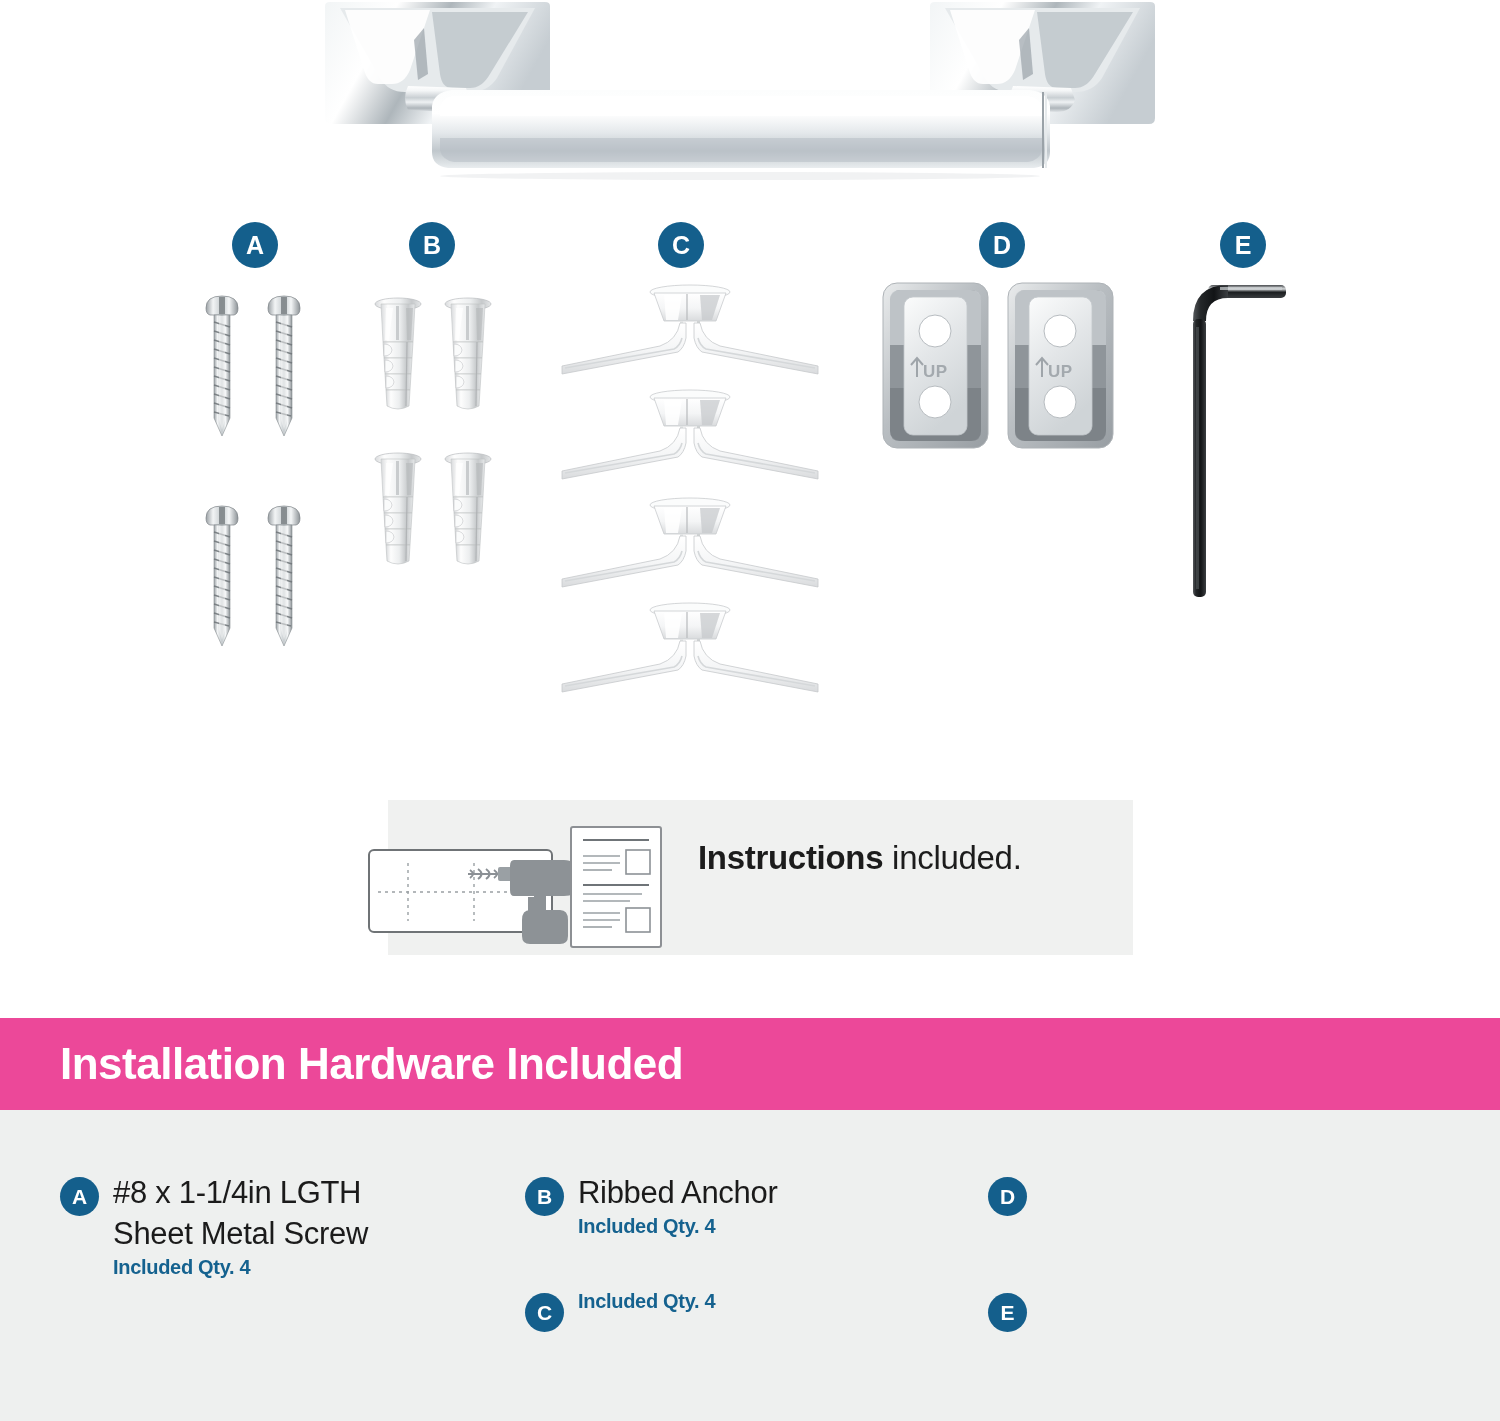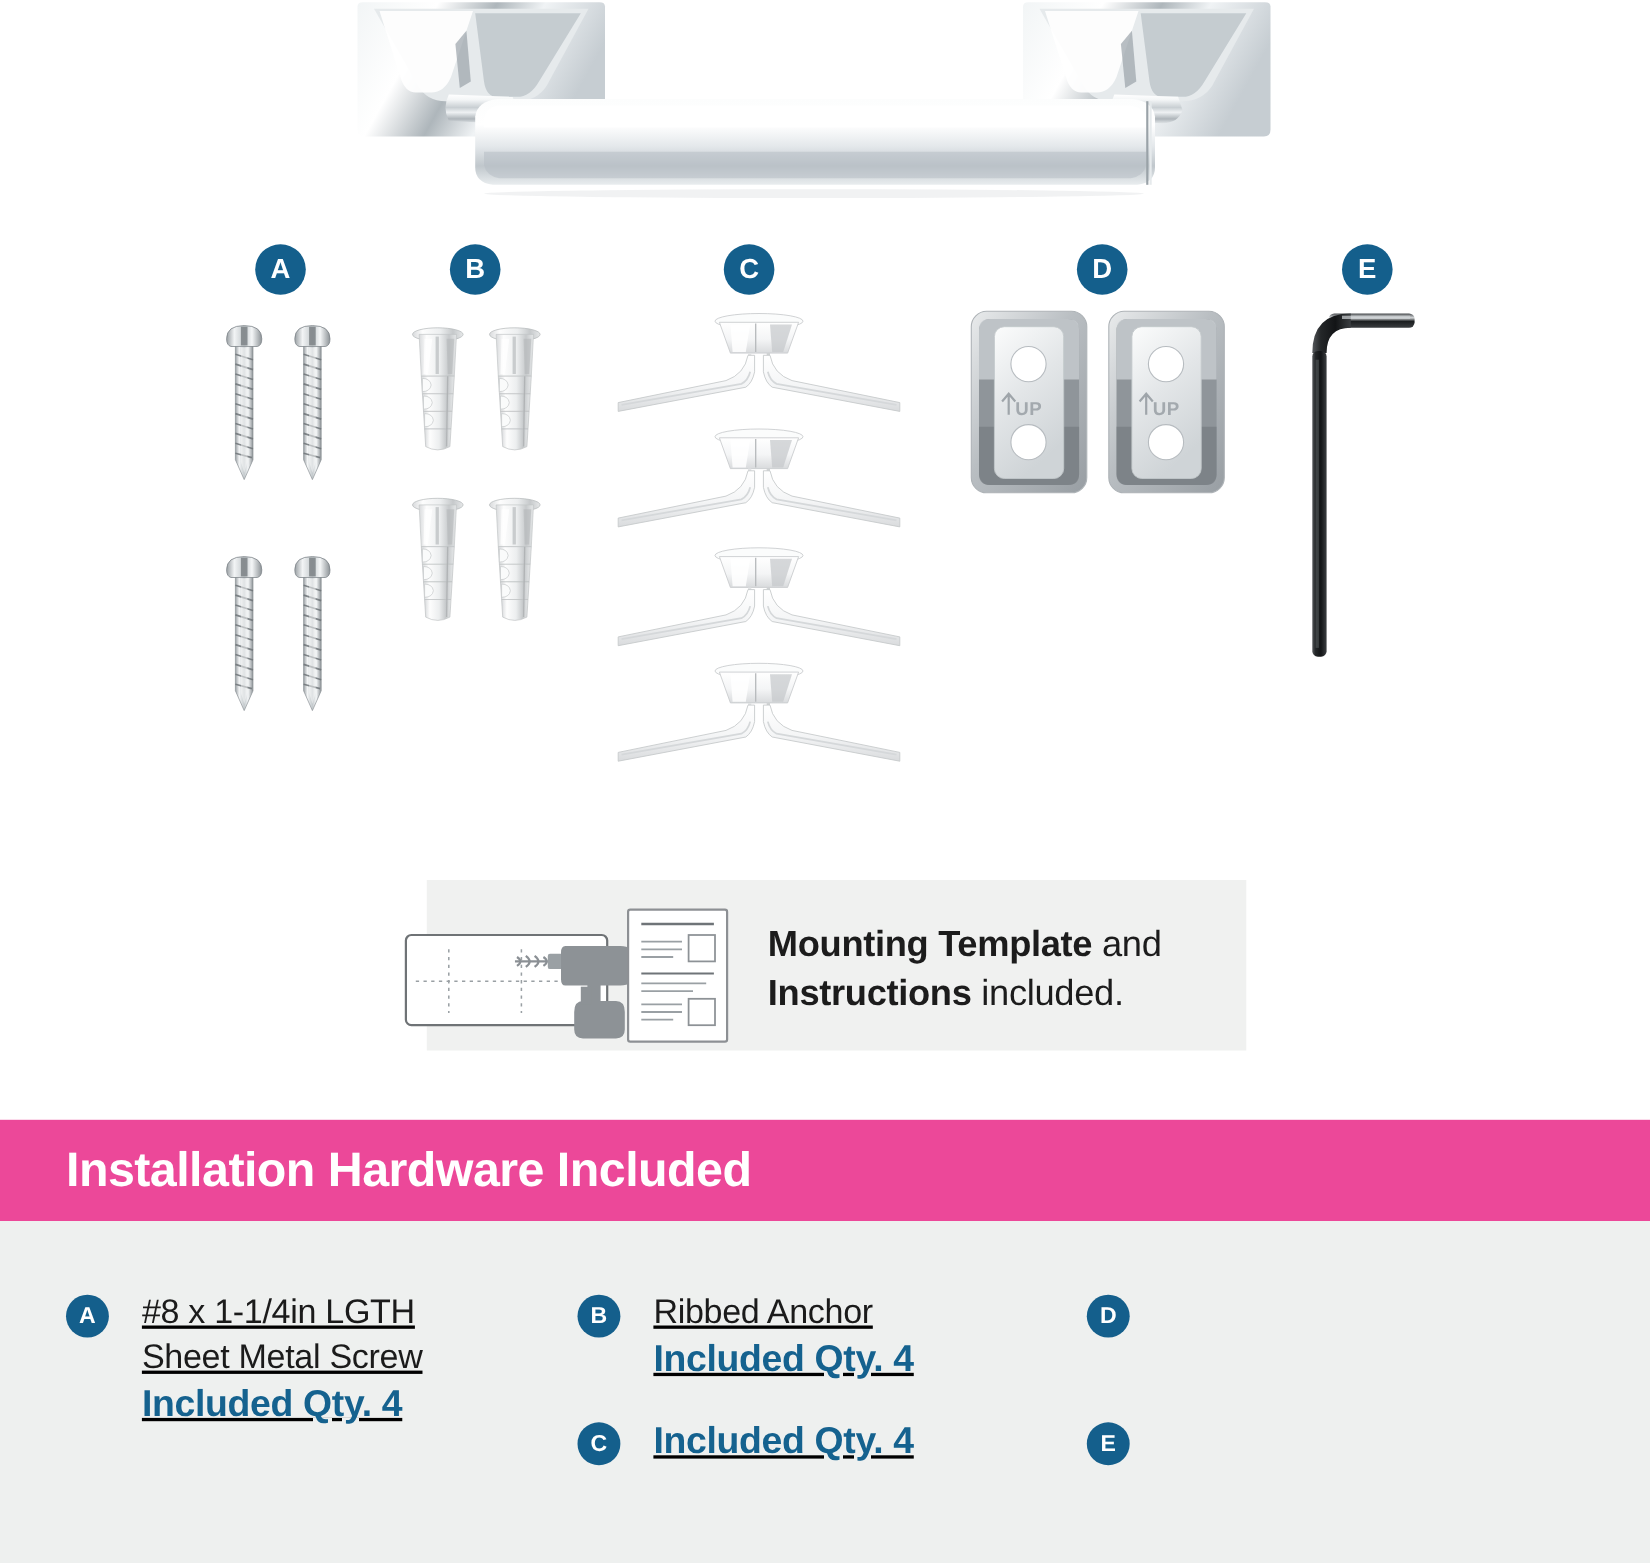--- a/index.html
+++ b/index.html
@@ -97,30 +97,30 @@
     width: 39px; height: 39px;
     border-radius: 50%;
     background: #145f8c;
     color: #fff;
     font-size: 21px;
     font-weight: bold;
     line-height: 39px;
     text-align: center;
     margin-top: 5px;
   }
-  .legend-text { margin-left: 30px; text-decoration: underline; }
+  .legend-text { margin-left: 14px; }
   .legend-name {
     font-size: 31px;
     color: #1b1b1b;
     line-height: 1.33;
     letter-spacing: -0.3px;
     white-space: pre-line;
   }
   .legend-qty {
-    font-size: 34px;
+    font-size: 20px;
     font-weight: bold;
     color: #15628f;
     line-height: 1.33;
     letter-spacing: -0.3px;
   }
 </style>
 </head>
 <body>
 
 <div class="page">
@@ -411,23 +411,20 @@
           <line x1="11" y1="85" x2="48" y2="85"></line>
           <line x1="11" y1="92" x2="48" y2="92"></line>
           <line x1="11" y1="99" x2="40" y2="99"></line>
         </g>
         <rect x="54" y="80" width="24" height="24" fill="#fff" stroke="#8d9296" stroke-width="1.6"></rect>
       </svg>
     </div>
 
     <div class="banner-text">
       <div>
-        <span class="b">Mounting Template</span><span> and</span>
-      </div>
-      <div>
         <span class="b">Instructions</span><span> included.</span>
       </div>
     </div>
   </div>
 
   <div class="bar">
     <div class="bar-title">Installation Hardware Included</div>
   </div>
 
   <div class="legend">

